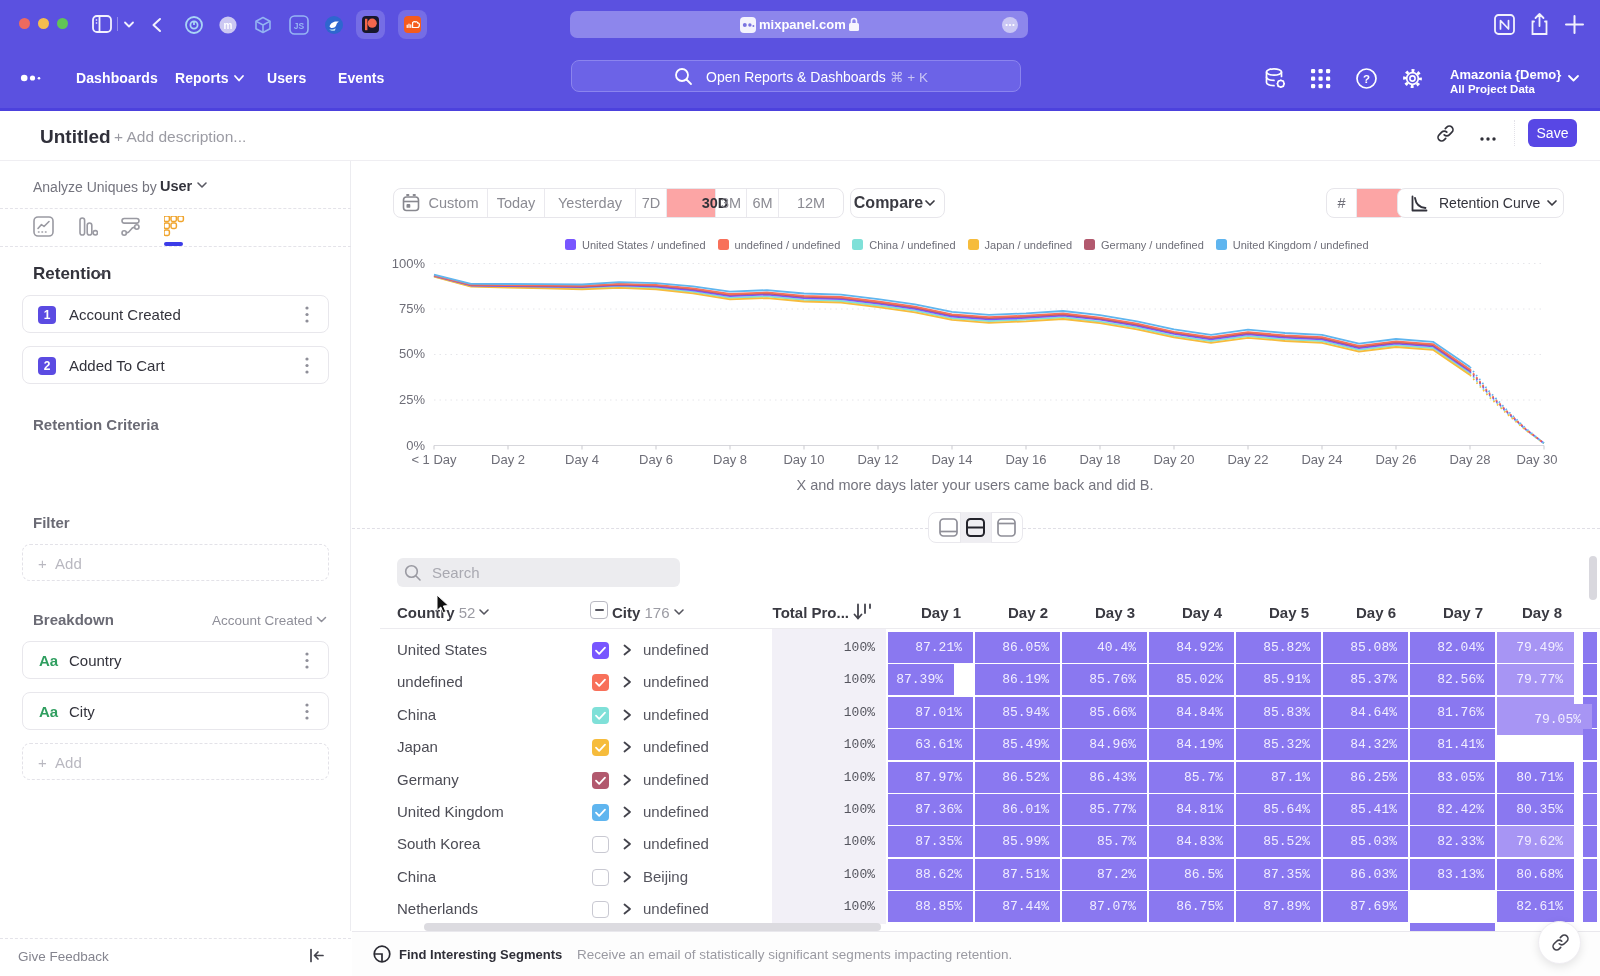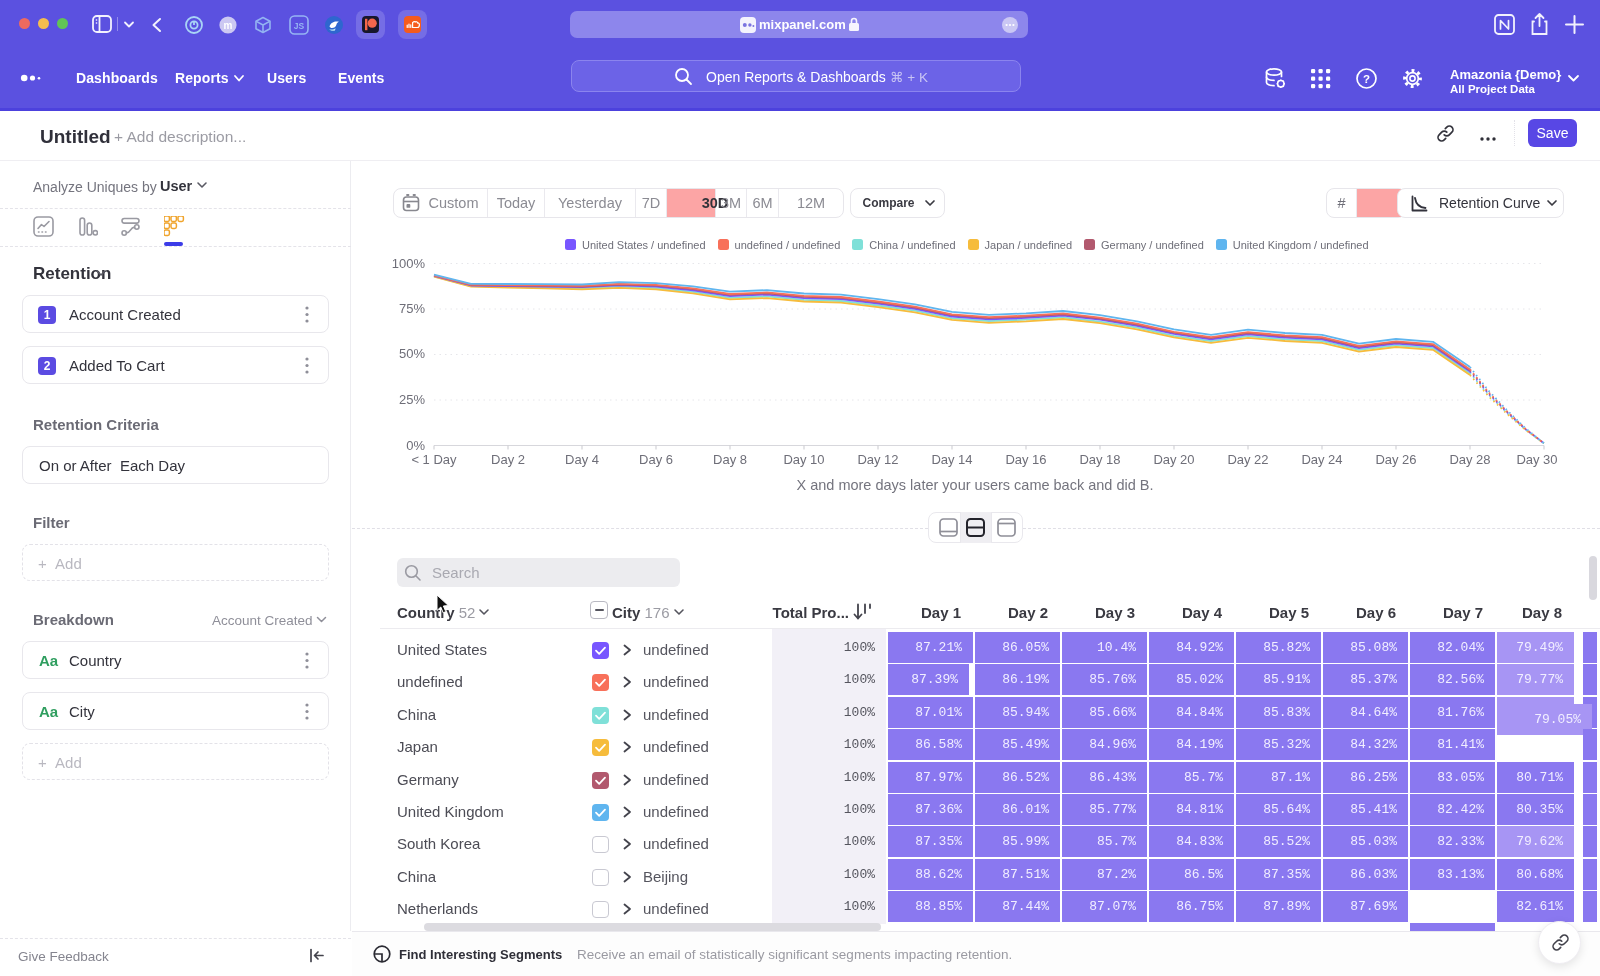--- a/index.html
+++ b/index.html
@@ -84,24 +84,20 @@
   <div class="scard" style="top:295px; height:38px;">
     <div class="stepnum">1</div>
     <div class="abs" style="left:46px; top:10px; font-size:15px; color:#33333c;">Account Created</div>
   </div>
   <div class="scard" style="top:346px; height:38px;">
     <div class="stepnum">2</div>
     <div class="abs" style="left:46px; top:10px; font-size:15px; color:#33333c;">Added To Cart</div>
   </div>
 
   <div class="abs sectlabel" style="left:33px; top:416px;">Retention Criteria</div>
-  <div class="scard" style="top:446px; height:38px;">
-    <div class="abs" style="left:16px; top:10px; font-size:15px; color:#33333c;">On or After</div>
-    <div class="abs" style="left:97px; top:10px; font-size:15px; color:#33333c;">Each Day</div>
-  </div>
 
   <div class="abs sectlabel" style="left:33px; top:514px;">Filter</div>
   <div class="dashedcard" style="top:544px; height:37px; line-height:37px; padding-left:15px;">+&nbsp;&nbsp;Add</div>
 
   <div class="abs sectlabel" style="left:33px; top:611px;">Breakdown</div>
   <div class="abs" style="left:212px; top:613px; font-size:13.5px; color:#8f8f99;">Account Created</div>
 
   <div class="scard" style="top:641px; height:38px;">
     <div class="abs" style="left:16px; top:10px; font-size:15px; font-weight:700; color:#2f9e5f;">Aa</div>
     <div class="abs" style="left:46px; top:10px; font-size:15px; color:#33333c;">Country</div>
@@ -119,21 +115,21 @@
     <div class="seg" style="width:94px; padding-left:26px;">Custom</div>
     <div class="seg" style="width:57px;">Today</div>
     <div class="seg" style="width:91px;">Yesterday</div>
     <div class="seg" style="width:31px;">7D</div>
     <div class="seg sel" style="width:47px;">30D</div>
     <div class="seg" style="width:31px;text-align:center;">3M</div>
     <div class="seg" style="width:32px;">6M</div>
     <div class="seg" style="width:64px;">12M</div>
   </div>
   <div class="segbar" style="left:850px; top:188px;">
-    <div class="seg" style="width:93px; padding-right:18px; color:#3a3a42; font-weight:700; font-size:12px;">Compare</div>
+    <div class="seg" style="width:93px; padding-right:18px; color:#3a3a42; font-weight:700; font-size:16px;">Compare</div>
   </div>
   <div class="segbar" style="left:1326px; top:188px;">
     <div class="seg" style="width:30px; color:#6e6e78;">#</div>
     <div class="seg sel" style="width:32px; font-weight:400; color:#2c2c33;">%</div>
   </div>
   <div class="segbar" style="left:1397px; top:188px;">
     <div class="seg" style="width:165px; padding-left:41px; justify-content:flex-start; color:#33333c; font-size:14px;">Retention Curve</div>
   </div>
 
   <div class="leg" style="left:565px;">
@@ -230,37 +226,37 @@
 <div class="cbx" style="top:642px; background:#7856ff;"><svg width="17" height="17" viewBox="0 0 17 17">
         <path d="M4 8.6 L7.2 11.8 L13 5.6" stroke="#fff" stroke-width="1.8" fill="none" stroke-linecap="round" stroke-linejoin="round"></path>
       </svg></div>
 <svg class="abs" style="left:622px; top:643px;" width="10" height="14" viewBox="0 0 10 14">
       <path d="M2.5 2.5 L8 7 L2.5 11.5" stroke="#43434c" stroke-width="1.8" fill="none" stroke-linecap="round" stroke-linejoin="round"></path>
     </svg>
 <div class="abs" style="left:643px; top:641px; font-size:15px; color:#55555e;">undefined</div>
 <div class="totcell" style="top:632px;">100%</div>
 <div class="daycell" style="left:888px; top:632px; width:85px; background:#8a78f0;">87.21%</div>
 <div class="daycell" style="left:975px; top:632px; width:85px; background:#8a78f0;">86.05%</div>
-<div class="daycell" style="left:1062px; top:632px; width:85px; background:#8a78f0;">10.4%</div>
+<div class="daycell" style="left:1062px; top:632px; width:85px; background:#8a78f0;">40.4%</div>
 <div class="daycell" style="left:1149px; top:632px; width:85px; background:#8a78f0;">84.92%</div>
 <div class="daycell" style="left:1236px; top:632px; width:85px; background:#8a78f0;">85.82%</div>
 <div class="daycell" style="left:1323px; top:632px; width:85px; background:#8a78f0;">85.08%</div>
 <div class="daycell" style="left:1410px; top:632px; width:85px; background:#8a78f0;">82.04%</div>
 <div class="daycell" style="left:1497px; top:632px; width:77px; background:#a795f4;">79.49%</div>
 <div class="daycell" style="left:1583px; top:632px; width:14px; background:#8a78f0;"></div>
 <div class="abs rowname" style="left:397px; top:673px;">undefined</div>
 <div class="cbx" style="top:674px; background:#f8705a;"><svg width="17" height="17" viewBox="0 0 17 17">
         <path d="M4 8.6 L7.2 11.8 L13 5.6" stroke="#fff" stroke-width="1.8" fill="none" stroke-linecap="round" stroke-linejoin="round"></path>
       </svg></div>
 <svg class="abs" style="left:622px; top:675px;" width="10" height="14" viewBox="0 0 10 14">
       <path d="M2.5 2.5 L8 7 L2.5 11.5" stroke="#43434c" stroke-width="1.8" fill="none" stroke-linecap="round" stroke-linejoin="round"></path>
     </svg>
 <div class="abs" style="left:643px; top:673px; font-size:15px; color:#55555e;">undefined</div>
 <div class="totcell" style="top:664px;">100%</div>
-<div class="daycell" style="left:888px; top:664px; width:81px; background:#8a78f0;">87.39%</div>
+<div class="daycell" style="left:888px; top:664px; width:66px; background:#8a78f0;">87.39%</div>
 <div class="daycell" style="left:975px; top:664px; width:85px; background:#8a78f0;">86.19%</div>
 <div class="daycell" style="left:1062px; top:664px; width:85px; background:#8a78f0;">85.76%</div>
 <div class="daycell" style="left:1149px; top:664px; width:85px; background:#8a78f0;">85.02%</div>
 <div class="daycell" style="left:1236px; top:664px; width:85px; background:#8a78f0;">85.91%</div>
 <div class="daycell" style="left:1323px; top:664px; width:85px; background:#8a78f0;">85.37%</div>
 <div class="daycell" style="left:1410px; top:664px; width:85px; background:#8a78f0;">82.56%</div>
 <div class="daycell" style="left:1497px; top:664px; width:77px; background:#a795f4;">79.77%</div>
 <div class="daycell" style="left:1583px; top:664px; width:14px; background:#8a78f0;"></div>
 <div class="abs rowname" style="left:397px; top:706px;">China</div>
 <div class="cbx" style="top:707px; background:#7fe0d8;"><svg width="17" height="17" viewBox="0 0 17 17">
@@ -282,21 +278,21 @@
 <div class="daycell" style="left:1583px; top:697px; width:14px; background:#8a78f0;"></div>
 <div class="abs rowname" style="left:397px; top:738px;">Japan</div>
 <div class="cbx" style="top:739px; background:#f6bc3c;"><svg width="17" height="17" viewBox="0 0 17 17">
         <path d="M4 8.6 L7.2 11.8 L13 5.6" stroke="#fff" stroke-width="1.8" fill="none" stroke-linecap="round" stroke-linejoin="round"></path>
       </svg></div>
 <svg class="abs" style="left:622px; top:740px;" width="10" height="14" viewBox="0 0 10 14">
       <path d="M2.5 2.5 L8 7 L2.5 11.5" stroke="#43434c" stroke-width="1.8" fill="none" stroke-linecap="round" stroke-linejoin="round"></path>
     </svg>
 <div class="abs" style="left:643px; top:738px; font-size:15px; color:#55555e;">undefined</div>
 <div class="totcell" style="top:729px;">100%</div>
-<div class="daycell" style="left:888px; top:729px; width:85px; background:#8a78f0;">86.58%</div>
+<div class="daycell" style="left:888px; top:729px; width:85px; background:#8a78f0;">63.61%</div>
 <div class="daycell" style="left:975px; top:729px; width:85px; background:#8a78f0;">85.49%</div>
 <div class="daycell" style="left:1062px; top:729px; width:85px; background:#8a78f0;">84.96%</div>
 <div class="daycell" style="left:1149px; top:729px; width:85px; background:#8a78f0;">84.19%</div>
 <div class="daycell" style="left:1236px; top:729px; width:85px; background:#8a78f0;">85.32%</div>
 <div class="daycell" style="left:1323px; top:729px; width:85px; background:#8a78f0;">84.32%</div>
 <div class="daycell" style="left:1410px; top:729px; width:85px; background:#8a78f0;">81.41%</div>
 <div class="daycell" style="left:1497px; top:704px; width:95px; background:#a795f4;">79.05%</div>
 <div class="daycell" style="left:1583px; top:729px; width:14px; background:#8a78f0;"></div>
 <div class="abs rowname" style="left:397px; top:771px;">Germany</div>
 <div class="cbx" style="top:772px; background:#b2596e;"><svg width="17" height="17" viewBox="0 0 17 17">

